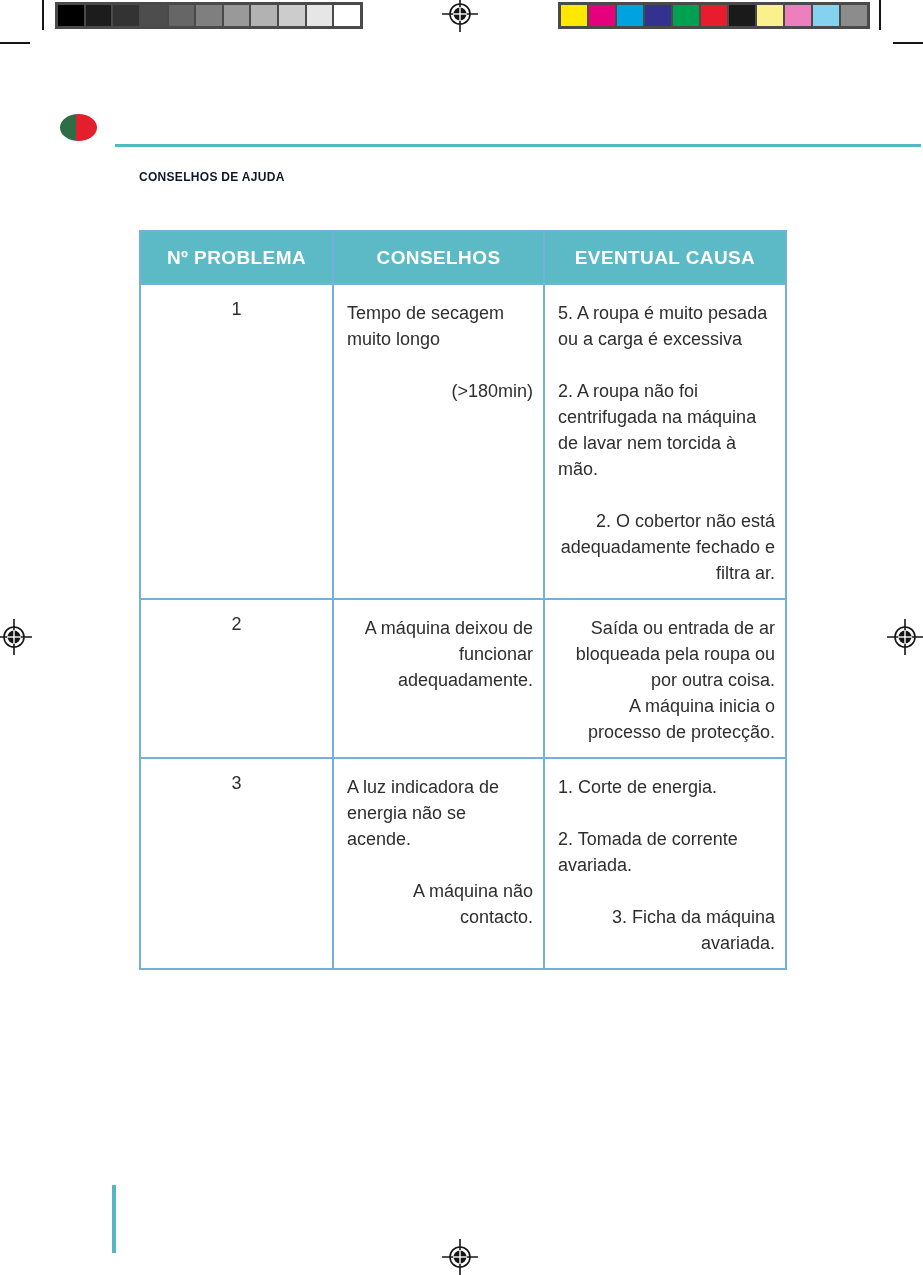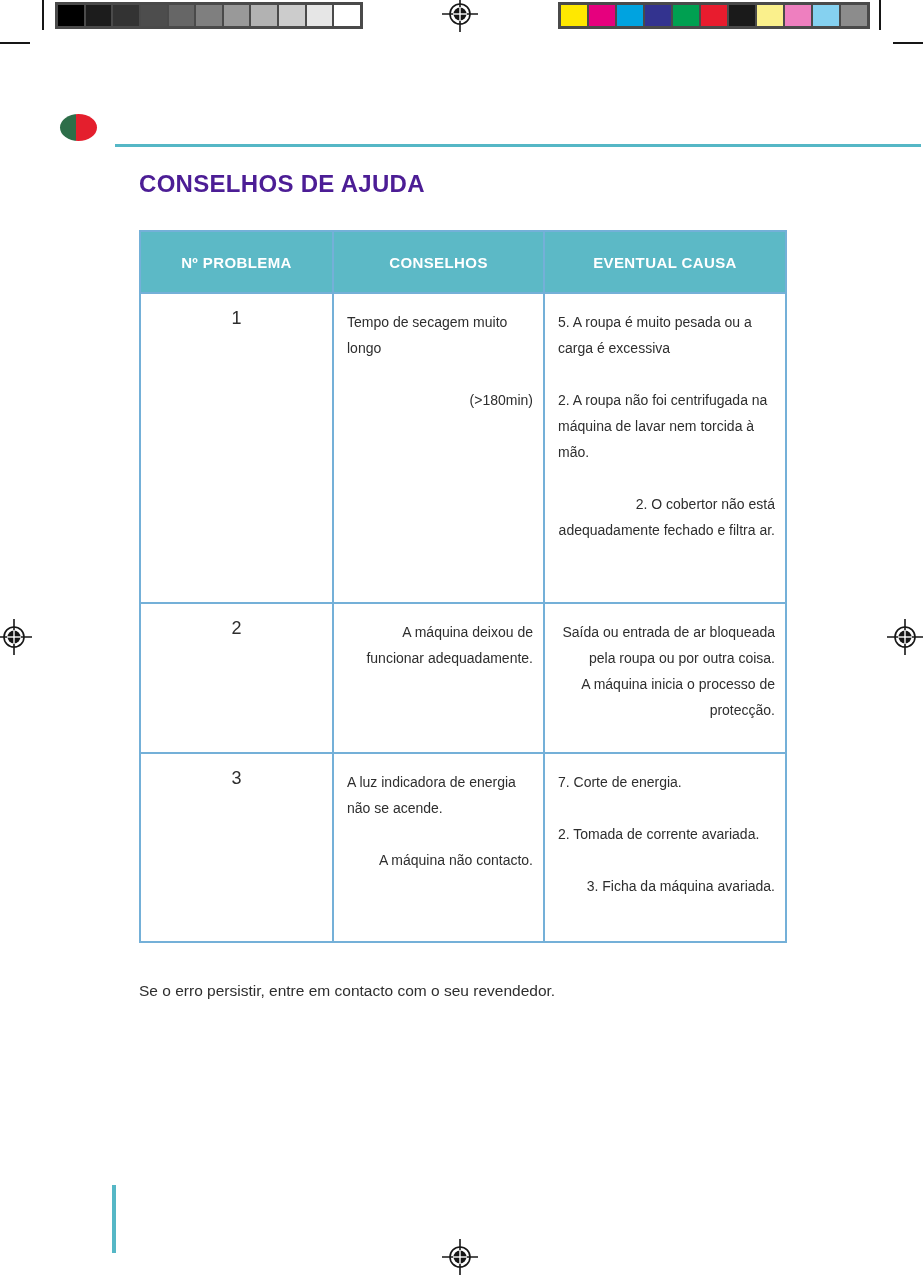--- a/index.html
+++ b/index.html
@@ -57,24 +57,24 @@
   .rule-bottom-left {
     position: absolute;
     left: 112px; top: 1185px;
     width: 4px; height: 68px;
     background: var(--accent_teal, #55b7c6);
   }
   
   .heading {
     position: absolute;
     left: 139px; top: 170px;
-    font-size: 24px;
+    font-size: 12px;
     font-weight: 700;
     letter-spacing: 0.3px;
-    color: #4c1d95;
+    color: #0f172a;
   }
   .footer-note {
     position: absolute;
     left: 139px; top: 982px;
     font-size: 15.5px;
     color: #2e2e2e;
   }
   
   .help-table {
     position: absolute;
@@ -86,38 +86,38 @@
   .help-table col.c1 { width: 193px; }
   .help-table col.c2 { width: 211px; }
   .help-table col.c3 { width: 242px; }
   .help-table th, .help-table td {
     border: 2px solid var(--table_border, #74b0d8);
     box-sizing: border-box;
   }
   .help-table thead th {
     background: var(--table_header_bg, #5cb9c6);
     color: var(--header_text, #ffffff);
-    height: 62px;
-    font-size: 15px;
+    height: 53px;
+    font-size: 19px;
     font-weight: 700;
     letter-spacing: 0.4px;
     text-align: center;
   }
   .help-table tbody tr:nth-child(1) { height: 310px; }
   .help-table tbody tr:nth-child(2) { height: 150px; }
   .help-table tbody tr:nth-child(3) { height: 189px; }
   .help-table td { vertical-align: top; }
   .num-cell {
     text-align: center;
     padding-top: 14px;
     font-size: 18px;
   }
   .text-cell {
     padding: 15px 10px 12px 13px;
-    font-size: 14px;
+    font-size: 18px;
     line-height: 26px;
   }
   .text-cell p {
     margin: 0 0 26px 0;
     white-space: pre-wrap;
   }
   .text-cell p:last-child { margin-bottom: 0; text-align: right; }
 </style>
 </head>
 <body>
@@ -231,23 +231,22 @@
 A máquina inicia o processo de protecção.</p>
           </td>
         </tr>
         <tr>
           <td class="num-cell">3</td>
           <td class="text-cell">
             <p>A luz indicadora de energia não se acende.</p>
             <p>A máquina não contacto.</p>
           </td>
           <td class="text-cell">
-            <p>7. Corte de energia.</p>
+            <p>1. Corte de energia.</p>
             <p>2. Tomada de corrente avariada.</p>
             <p>3. Ficha da máquina avariada.</p>
           </td>
         </tr>
       </tbody>
   </table>
 
-  <div class="footer-note">Se o erro persistir, entre em contacto com o seu revendedor.</div>
 
 </div>
 
 </body></html>

